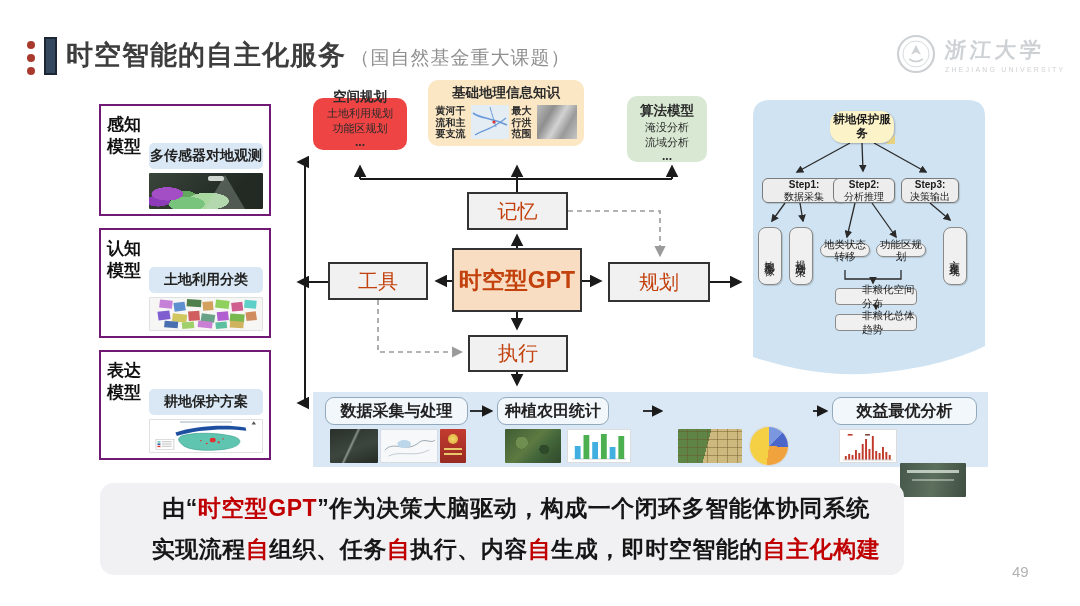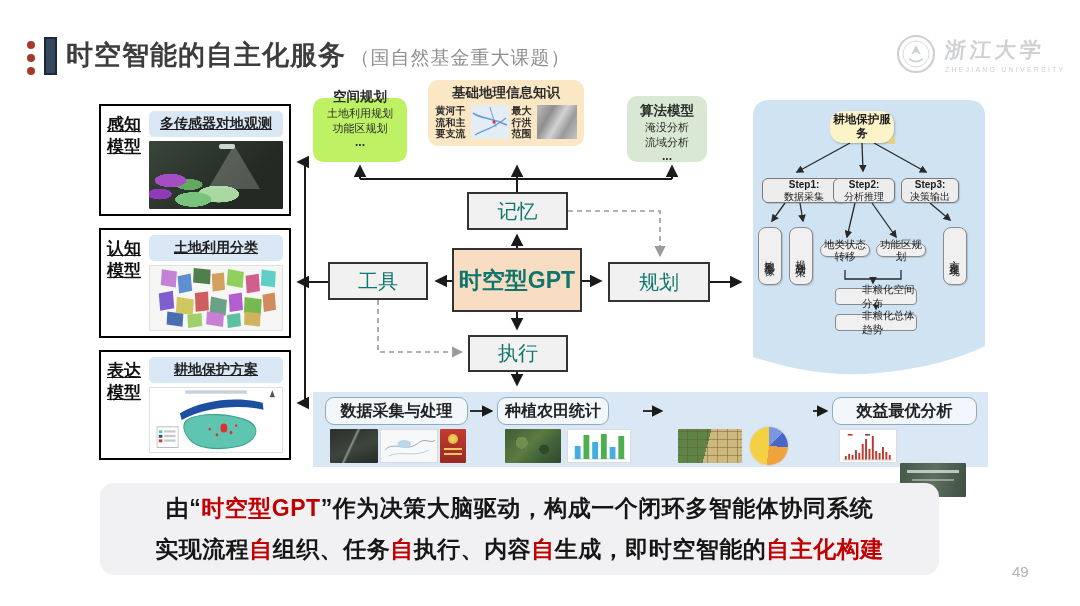--- a/index.html
+++ b/index.html
@@ -15,38 +15,38 @@
   .title-main{font-size:27px;font-weight:bold;color:#3d3d3d;letter-spacing:1px;}
   .title-sub{font-size:19px;color:#8f8f8f;letter-spacing:1px;}
 
   
   .logo{left:895px;top:28px;width:180px;height:52px;display:flex;align-items:center;opacity:.8;z-index:2;}
   .logo-text{margin-left:8px;color:#c2c6ca;}
   .logo-cn{font-size:21px;font-weight:bold;letter-spacing:4px;transform:skewX(-6deg);}
   .logo-en{font-size:7px;letter-spacing:2.2px;margin-top:2px;}
 
   
-  .model-box{left:99px;width:192px;background:#fff;border:2px solid #000000;box-sizing:border-box;display:flex;z-index:2;text-decoration:underline;}
+  .model-box{left:99px;width:172px;background:#fff;border:2px solid #701a75;box-sizing:border-box;display:flex;z-index:2;}
   .model-label{width:42px;padding:8px 0 0 6px;font-size:17px;font-weight:600;line-height:1.3;color:#111;}
   .model-body{flex:1;padding:5px 6px 5px 0;display:flex;flex-direction:column;}
   .model-pill{background:#d9e8f4;border-radius:5px;height:26px;display:flex;align-items:center;justify-content:center;
-              font-size:14px;font-weight:bold;color:#222;margin-bottom:4px;}
+              font-size:14px;font-weight:bold;color:#222;margin-bottom:4px;margin-top:32px;}
   .model-img{flex:1;position:relative;overflow:hidden;border-radius:1px;}
 
   
   .kbox{border-radius:10px;box-sizing:border-box;text-align:center;z-index:2;}
   .kbox-title{font-size:13.5px;font-weight:bold;color:#2b2b2b;margin-top:6px;}
   .kbox-line{font-size:11px;color:#2b2b2b;line-height:1.35;}
   .kbox-more{font-size:12px;font-weight:bold;color:#2b2b2b;line-height:1;}
   .geo-row{display:flex;justify-content:center;align-items:center;gap:3px;margin-top:3px;}
   .geo-cap{font-size:10px;font-weight:bold;line-height:1.15;text-align:left;color:#2b2b2b;}
 
   
   .core{border:2px solid #333;background:#f1f1f1;display:flex;align-items:center;justify-content:center;
-        font-size:20px;color:#0f766e;box-sizing:border-box;z-index:2;}
+        font-size:20px;color:#c2410c;box-sizing:border-box;z-index:2;}
   .core-gpt{background:#f8ddc3;font-size:23px;font-weight:bold;}
 
   
   .note{left:830px;top:111px;width:64px;height:32px;background:#fdf3c9;box-shadow:1px 1px 2px rgba(0,0,0,.25);
         display:flex;align-items:center;justify-content:center;text-align:center;
         font-size:11.5px;font-weight:bold;line-height:1.2;z-index:2;border-radius:13px;}
   .note-fold{right:-1px;bottom:-1px;width:0;height:0;border-left:9px solid transparent;border-bottom:9px solid #e6d27f;}
   .step{top:178px;height:25px;background:#ededed;border:1.2px solid #7a7a7a;border-radius:6px;box-sizing:border-box;
         display:flex;flex-direction:column;align-items:center;justify-content:center;line-height:1.12;z-index:2;
         box-shadow:1px 1px 1px rgba(0,0,0,.15);}
@@ -61,22 +61,22 @@
   .rcard{left:835px;width:82px;height:17px;background:#f0f0f0;border:1.2px solid #8a8a8a;border-radius:4px;box-sizing:border-box;
          display:flex;align-items:center;justify-content:center;font-size:10.5px;z-index:2;padding-left:26px;}
 
   
   .strip{left:313px;top:392px;width:675px;height:75px;background:#d9e8f4;z-index:0;}
   .stage{top:397px;height:28px;background:#f2f7fb;border:1.5px solid #93a9bc;border-radius:9px;box-sizing:border-box;
          display:flex;align-items:center;justify-content:center;font-size:16px;font-weight:bold;color:#222;z-index:2;}
   .thumb{top:429px;height:34px;z-index:2;border-radius:1px;overflow:hidden;}
 
   
-  .summary{left:100px;top:483px;width:839px;height:92px;background:#f1f1f4;border-radius:14px;
-           display:flex;flex-direction:column;align-items:center;justify-content:center;z-index:2;}
+  .summary{left:100px;top:483px;width:776px;height:92px;background:#f1f1f4;border-radius:14px;
+           display:flex;flex-direction:column;align-items:center;justify-content:center;z-index:2;padding-left:28px;}
   .sline{font-size:23px;font-weight:bold;color:#161616;line-height:1.8;letter-spacing:.5px;white-space:nowrap;}
   .red{color:#c00000;}
   .pagenum{left:1012px;top:563px;font-size:15px;color:#b3b3b3;z-index:2;}
 
   svg.overlay{position:absolute;left:0;top:0;z-index:1;pointer-events:none;}
 
   
   .img-obs{background:
      radial-gradient(ellipse 26px 11px at 16% 58%, #a44ec6 0 60%, transparent 61%),
      radial-gradient(ellipse 20px 9px at 8% 78%, #8d3bb8 0 60%, transparent 61%),
@@ -252,21 +252,21 @@
           <rect x="10" y="41" width="4" height="2.5" fill="#1d4fa0"></rect>
             <rect x="16" y="41" width="13" height="2" fill="#c9c9c9"></rect>
           <rect x="10" y="45" width="4" height="2.5" fill="#e03030"></rect>
             <rect x="16" y="45" width="13" height="2" fill="#c9c9c9"></rect>
           <path d="M136,8 L139,2 L142,8 Z" fill="#555"></path>
         </svg>
       </div>
     </div>
   </div>
 
-  <div class="abs kbox" style="left:313px;top:98px;width:94px;height:64px;background:#bef264;">
+  <div class="abs kbox" style="left:313px;top:98px;width:94px;height:52px;background:#ef4444;">
     <div class="kbox-title"></div>
     <div class="kbox-title" style="margin-top:-16px;">空间规划</div>
     <div class="kbox-line">土地利用规划</div>
     <div class="kbox-line">功能区规划</div>
     <div class="kbox-more">...</div>
   </div>
 
   <div class="abs kbox" style="left:428px;top:80px;width:156px;height:66px;background:#fbe7c4;">
     <div class="kbox-title" style="margin-top:4px;">基础地理信息知识</div>
     <div class="geo-row">

